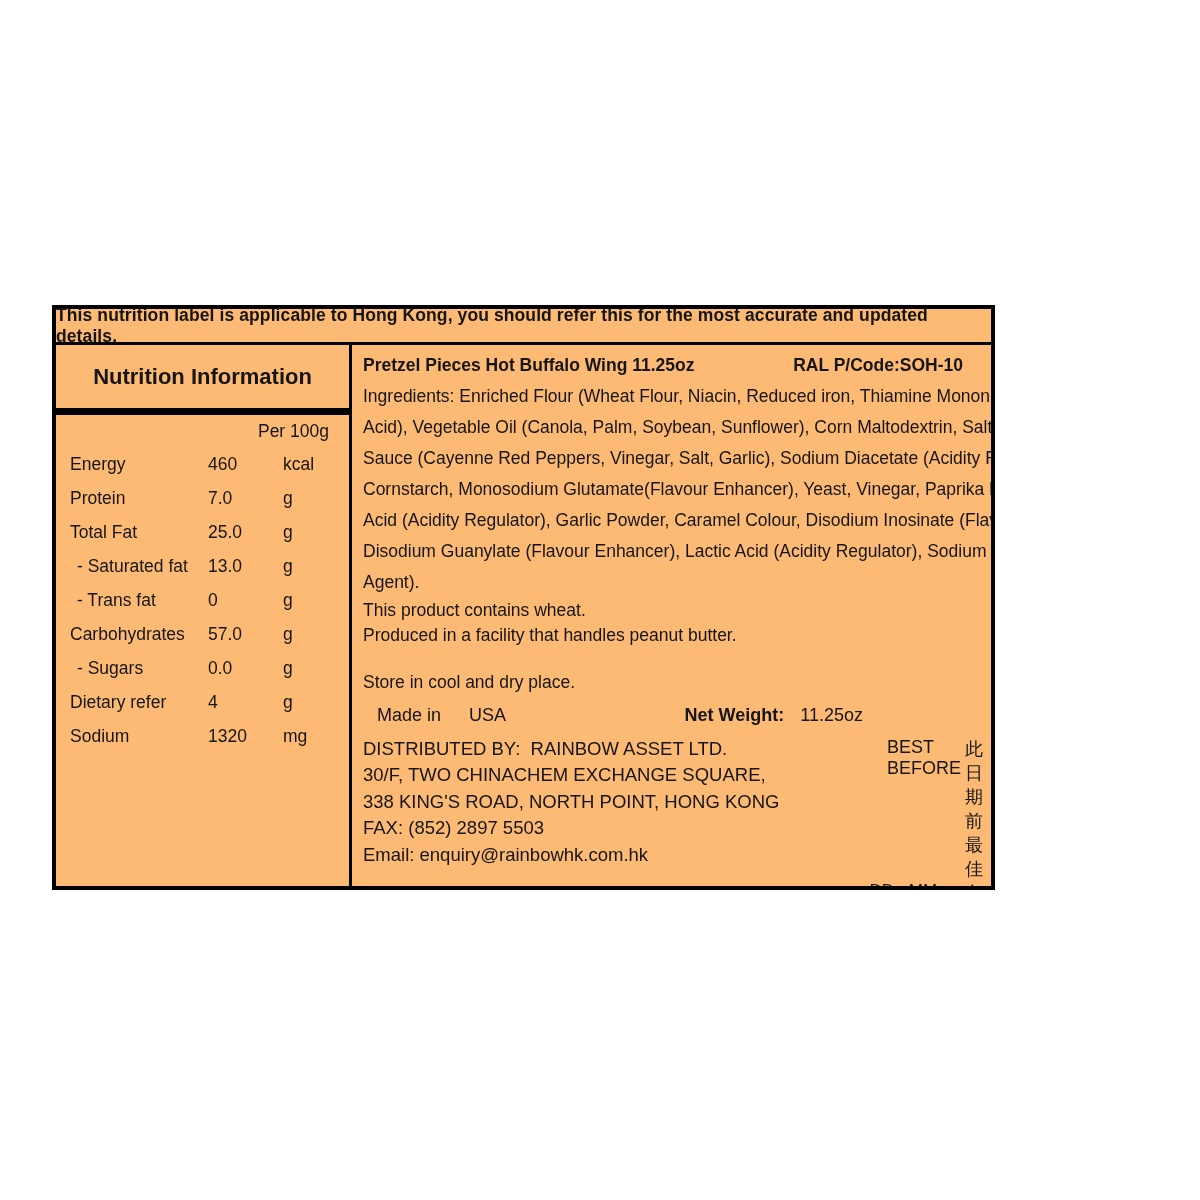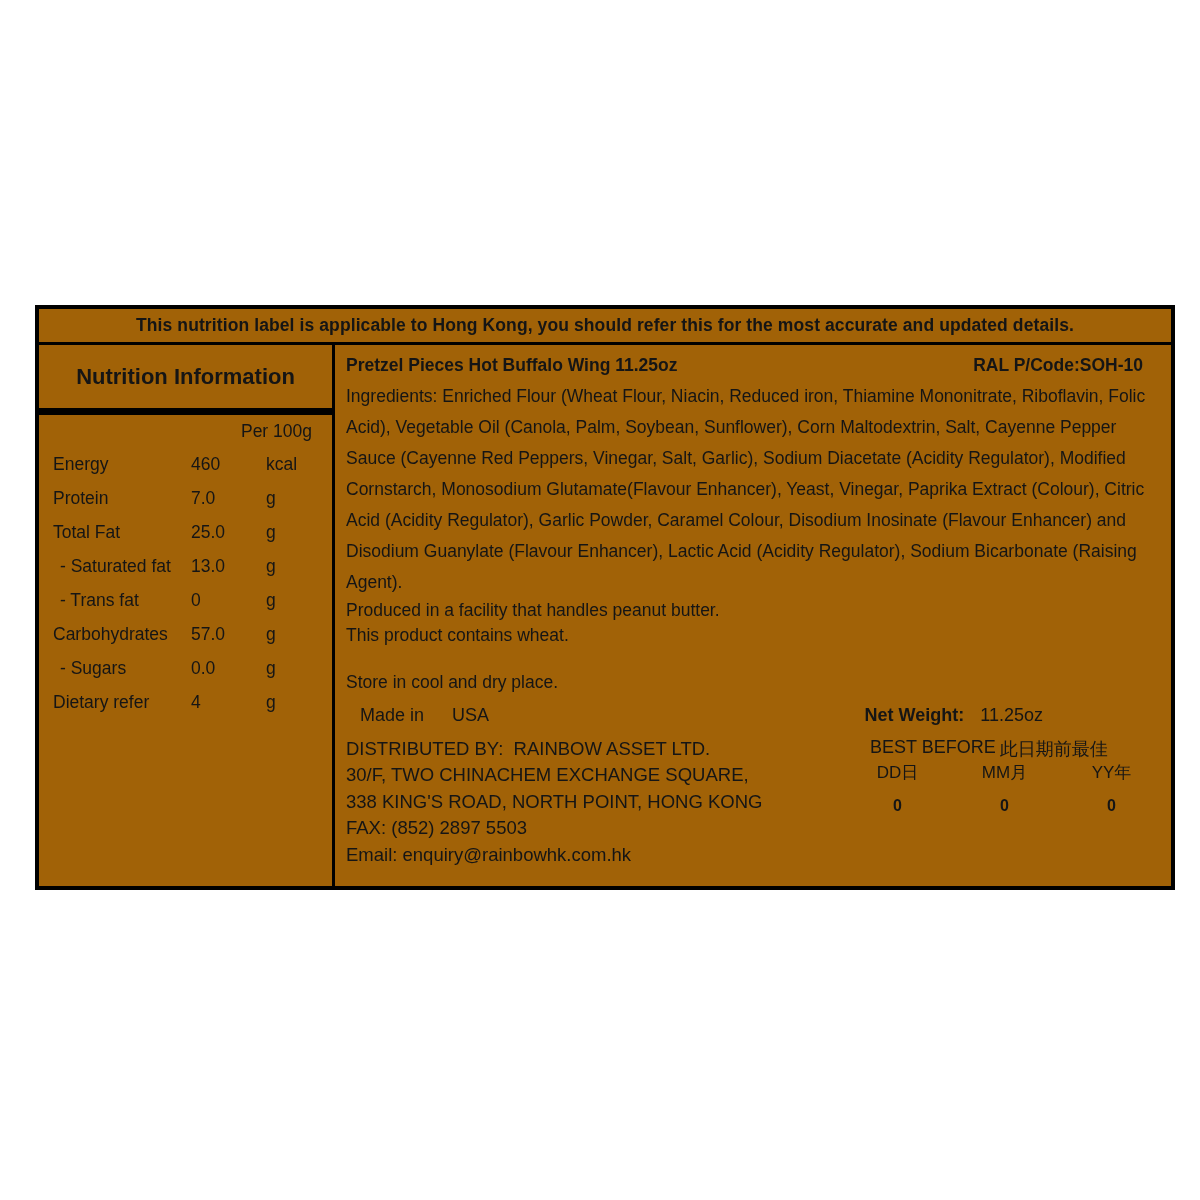--- a/index.html
+++ b/index.html
@@ -1,17 +1,17 @@
 <!DOCTYPE html>
 <html><head>
 <meta charset="utf-8">
 <style>
   html,body{margin:0;padding:0;background:#ffffff;}
   body{width:1200px;height:1200px;position:relative;font-family:"Liberation Sans",sans-serif;color:#151515;}
-  .label-box{position:absolute;left:35px;top:305px;width:1140px;height:585px;border:4px solid #000;box-sizing:border-box;background:#a16207;}
+  .label-box{position:absolute;left:52px;top:305px;width:943px;height:585px;border:4px solid #000;box-sizing:border-box;background:#fdba74;}
   .banner{height:33px;border-bottom:3px solid #000;display:flex;align-items:center;justify-content:center;font-size:17.5px;font-weight:bold;letter-spacing:.1px;}
   .body-row{display:flex;height:541px;}
   .left-col{width:296px;border-right:3px solid #000;box-sizing:border-box;display:flex;flex-direction:column;}
   .ni-header{height:63px;display:flex;align-items:center;justify-content:center;font-size:22px;font-weight:bold;}
   .thick-bar{height:7px;background:#000;}
   .rows{padding:0 20px 0 14px;font-size:17.5px;}
   .per-row{height:32px;display:flex;align-items:center;justify-content:flex-end;}
   .n-row{height:34px;display:flex;align-items:center;}
   .n-row .lab{flex:1;}
   .n-row.sub .lab{padding-left:7px;}
@@ -87,38 +87,43 @@
         <div class="n-row sub">
           <span class="lab">- Sugars</span>
           <span class="val">0.0</span>
           <span class="unit">g</span>
         </div>
         <div class="n-row">
           <span class="lab">Dietary refer</span>
           <span class="val">4</span>
           <span class="unit">g</span>
         </div>
+        <div class="n-row">
+          <span class="lab">Sodium</span>
+          <span class="val">1320</span>
+          <span class="unit">mg</span>
+        </div>
       </div>
     </div>
 
     <div class="right-col">
 
       <div class="title-row">
         <span>Pretzel Pieces Hot Buffalo Wing 11.25oz</span>
         <span class="code-wrap">
           <span>RAL P/Code:</span>
           <span>SOH-10</span>
         </span>
       </div>
 
       <div class="ingredients">Ingredients: Enriched Flour (Wheat Flour, Niacin, Reduced iron, Thiamine Mononitrate, Riboflavin, Folic Acid), Vegetable Oil (Canola, Palm, Soybean, Sunflower), Corn Maltodextrin, Salt, Cayenne Pepper Sauce (Cayenne Red Peppers, Vinegar, Salt, Garlic), Sodium Diacetate (Acidity Regulator), Modified Cornstarch, Monosodium Glutamate(Flavour Enhancer), Yeast, Vinegar, Paprika Extract (Colour), Citric Acid (Acidity Regulator), Garlic Powder, Caramel Colour, Disodium Inosinate (Flavour Enhancer) and Disodium Guanylate (Flavour Enhancer), Lactic Acid (Acidity Regulator), Sodium Bicarbonate (Raising Agent).</div>
 
       <div class="allergen">
+        <div>This product contains wheat.</div>
         <div>Produced in a facility that handles peanut butter.</div>
-        <div>This product contains wheat.</div>
       </div>
 
       <div class="storage">Store in cool and dry place.</div>
 
       <div class="origin-row">
         <span class="origin-label">Made in</span>
         <span class="origin-value">USA</span>
         <span class="nw-wrap">
           <span class="nw-label">Net Weight:</span>
           <span class="nw-value">11.25oz</span>

